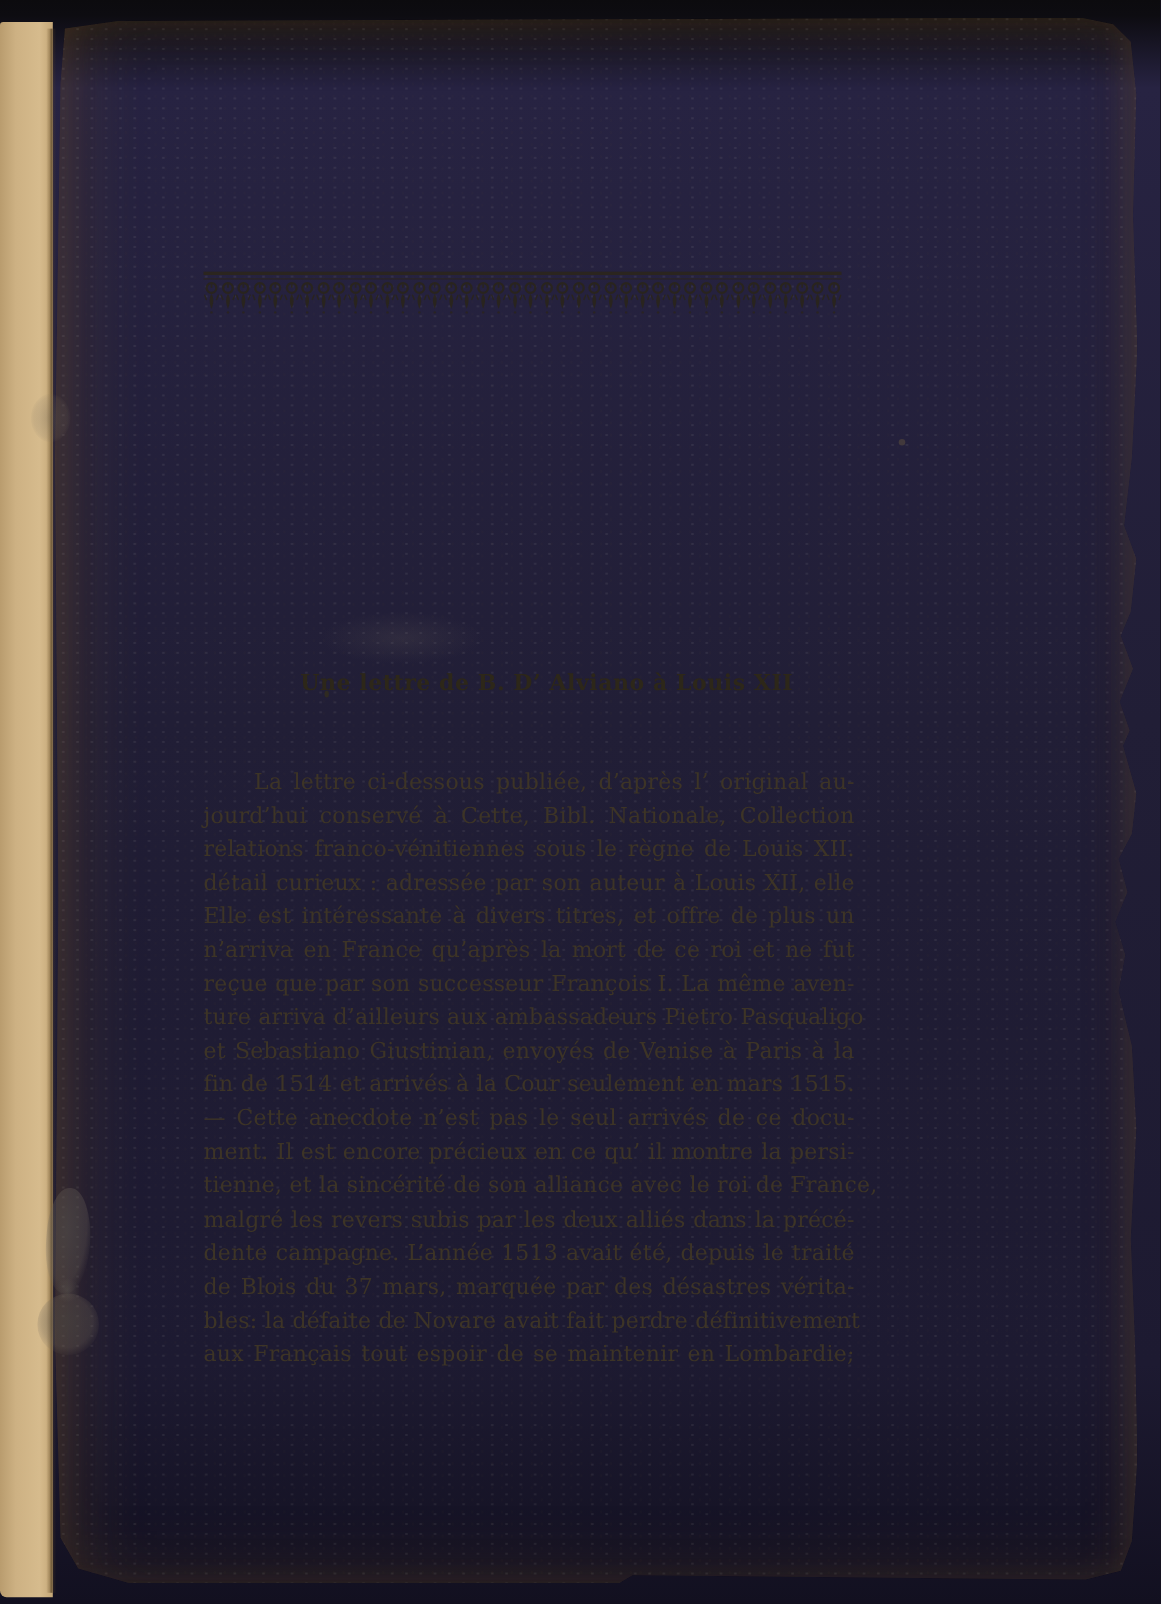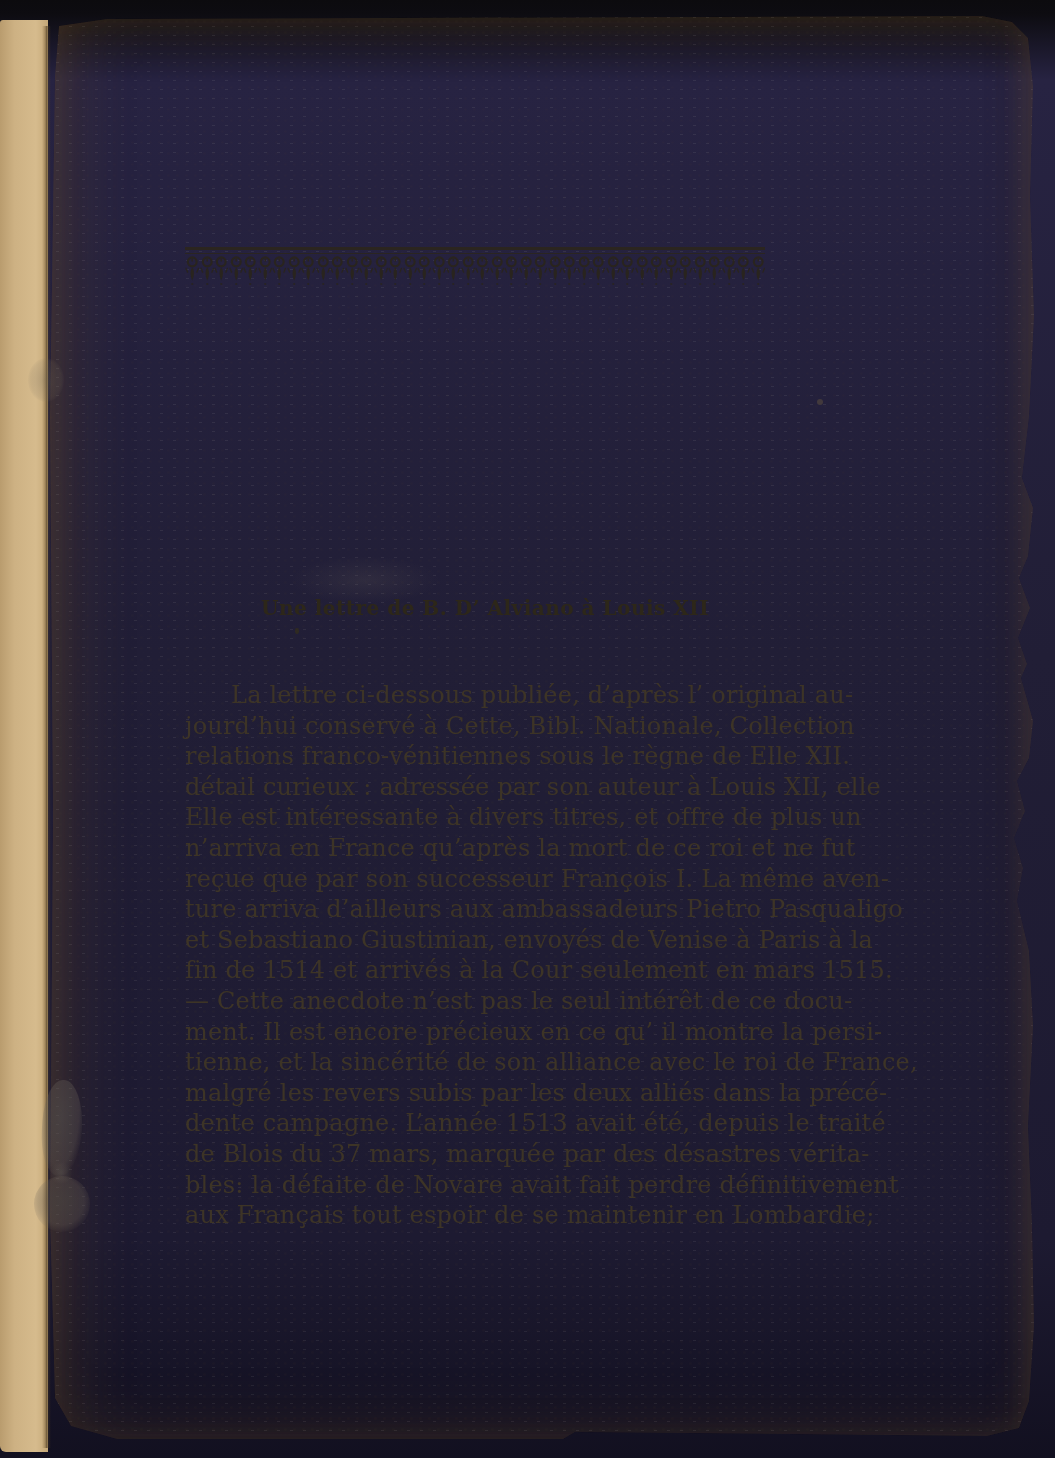--- a/index.html
+++ b/index.html
@@ -54,29 +54,29 @@
   }
   
   .ornament-band{position:absolute;left:138px;top:231px;width:580px;}
   .rule{background:#2b261c;}
   .rule1{height:2.5px;margin-bottom:3px;opacity:.92;}
   .rule2{height:1.5px;opacity:.85;}
   .motifs{display:flex;justify-content:space-between;margin-top:1px;}
   .motifs svg{display:block;flex:0 0 auto;opacity:.92;}
   
   .title{
-    position:absolute;left:138px;top:576px;width:592px;margin:4px;
+    position:absolute;left:138px;top:576px;width:592px;margin:16px;
     text-align:center;
     font-size:20px;font-weight:bold;letter-spacing:.5px;
     color:#2d2719;
   }
   
   .body-text{
-    position:absolute;left:138px;top:664px;width:592px;
-    font-size:24px;color:#3d3426;letter-spacing:.2px;
+    position:absolute;left:138px;top:679px;width:592px;
+    font-size:20px;color:#3d3426;letter-spacing:.2px;
   }
   .line{
     height:30.6px;line-height:30.6px;white-space:nowrap;
     text-align:justify;text-align-last:justify;
     overflow:visible;
   }
   .line.indent{padding-left:46px;}
   
   .stain{position:absolute;pointer-events:none;}
   .stain-top{
@@ -444,29 +444,29 @@
             <circle cx="7.25" cy="29" r="1.1" fill="#2a251c" opacity="0.85"></circle>
           </svg>
         </div>
     </div>
 
     <h1 class="title">Une lettre de B. D’ Alviano à Louis XII</h1>
 
     <div class="body-text" id="body-lines">
         <div class="line indent">La lettre ci-dessous publiée, d’après l’ original au-</div>
         <div class="line">jourd’hui conservé à Cette, Bibl. Nationale, Collection</div>
-        <div class="line">relations franco-vénitiennes sous le règne de Elle XII.</div>
+        <div class="line">relations franco-vénitiennes sous le règne de Louis XII.</div>
         <div class="line">détail curieux : adressée par son auteur à Louis XII, elle</div>
         <div class="line">Elle est intéressante à divers titres, et offre de plus un</div>
         <div class="line">n’arriva en France qu’après la mort de ce roi et ne fut</div>
         <div class="line">reçue que par son successeur François I. La même aven-</div>
         <div class="line">ture arriva d’ailleurs aux ambassadeurs Pietro Pasqualigo</div>
         <div class="line">et Sebastiano Giustinian, envoyés de Venise à Paris à la</div>
         <div class="line">fin de 1514 et arrivés à la Cour seulement en mars 1515.</div>
-        <div class="line">— Cette anecdote n’est pas le seul intérêt de ce docu-</div>
+        <div class="line">— Cette anecdote n’est pas le seul arrivés de ce docu-</div>
         <div class="line">ment. Il est encore précieux en ce qu’ il montre la persi-</div>
         <div class="line">tienne, et la sincérité de son alliance avec le roi de France,</div>
         <div class="line">malgré les revers subis par les deux alliés dans la précé-</div>
         <div class="line">dente campagne. L’année 1513 avait été, depuis le traité</div>
         <div class="line">de Blois du 37 mars, marquée par des désastres vérita-</div>
         <div class="line">bles: la défaite de Novare avait fait perdre définitivement</div>
         <div class="line">aux Français tout espoir de se maintenir en Lombardie;</div>
       </div>
   </div>
 

